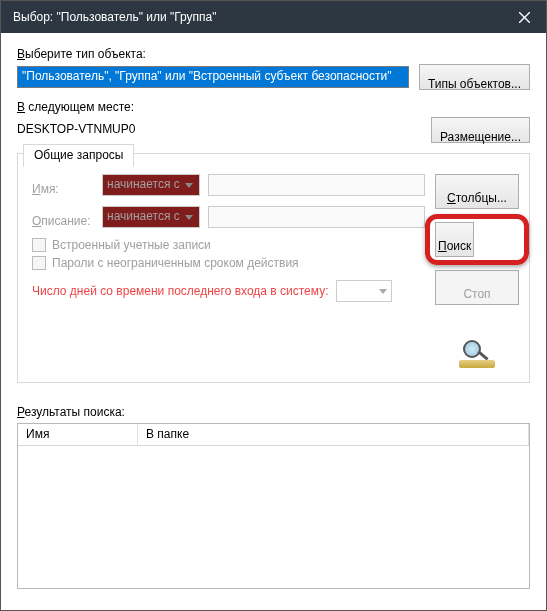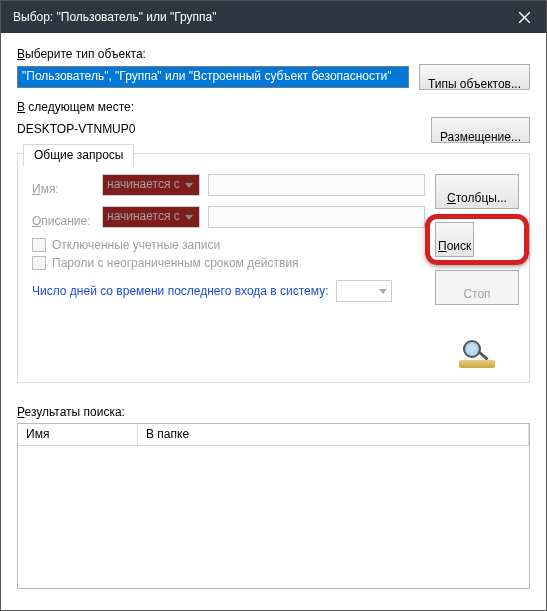--- a/index.html
+++ b/index.html
@@ -150,21 +150,21 @@
     width: 14px; height: 14px;
     border: 1px solid #bbb;
     background: #f6f6f6;
   }
   .chk-label { color: #a0a0a0; font-size: 12px; }
   .last-login {
     display: flex;
     align-items: center;
     gap: 8px;
     margin-top: 10px;
-    color: #1d4ed8;
+    color: #ef4444;
     font-size: 12px;
   }
   .spin {
     width: 56px;
     height: 22px;
     border: 1px solid #ccc;
     position: relative;
   }
   .spin::after {
     content:"";
@@ -289,21 +289,21 @@
           <div class="dd">начинается с</div>
           <div class="txtin"></div>
         </div>
         <div class="field-row">
           <div class="field-label"><u>О</u>писание:</div>
           <div class="dd">начинается с</div>
           <div class="txtin"></div>
         </div>
         <div class="chk-row">
           <div class="chk"></div>
-          <div class="chk-label">Отключенные учетные записи</div>
+          <div class="chk-label">Встроенный учетные записи</div>
         </div>
         <div class="chk-row">
           <div class="chk"></div>
           <div class="chk-label">Пароли с неограниченным сроком действия</div>
         </div>
         <div class="last-login">
           <span>Число дней со времени последнего входа в систему:</span>
           <div class="spin"></div>
         </div>
       </div>

